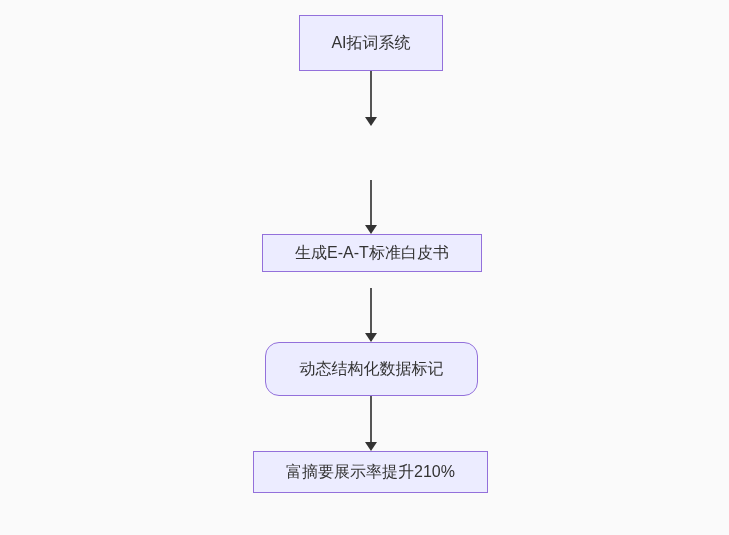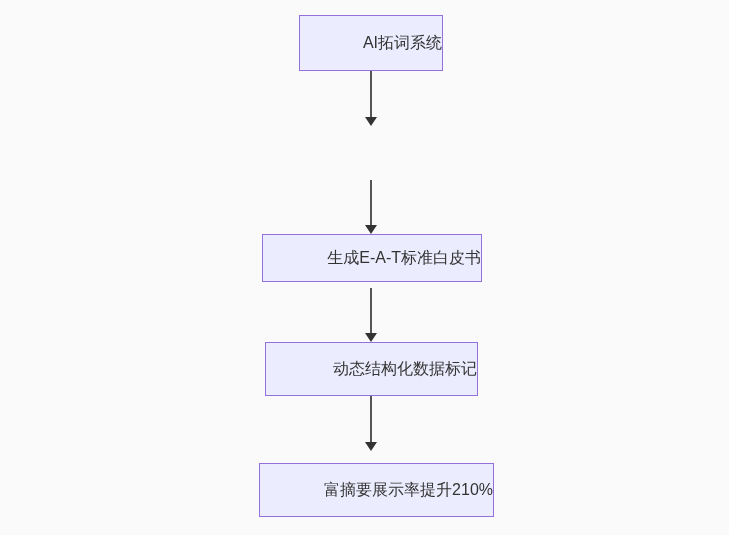--- a/index.html
+++ b/index.html
@@ -20,29 +20,29 @@
   }
   .node {
     position: absolute;
     box-sizing: border-box;
     background: #ececff;
     border: 1.5px solid #9370db;
     color: #333333;
     font-size: 16px;
     display: flex;
     align-items: center;
-    justify-content: flex-end;
+    justify-content: center;
     text-align: center;
     white-space: nowrap;
   }
   .n1 { left: 299px; top: 15px;  width: 144px; height: 56px; }
   .n2 { left: 276px; top: 126px; width: 192px; height: 54px; }
-  .n3 { left: 262px; top: 234px; width: 220px; height: 48px; }
-  .n4 { left: 265px; top: 342px; width: 213px; height: 54px; }
-  .n5 { left: 259px; top: 451px; width: 235px; height: 54px; margin-top: 12px; }
+  .n3 { left: 262px; top: 234px; width: 220px; height: 38px; }
+  .n4 { left: 265px; top: 342px; width: 213px; height: 54px; border-radius: 14px; }
+  .n5 { left: 253px; top: 451px; width: 235px; height: 42px; }
 
   .edge {
     position: absolute;
     left: 364px;
     width: 14px;
     display: flex;
     flex-direction: column;
     align-items: center;
   }
   .e1 { top: 71px;  height: 55px; }

